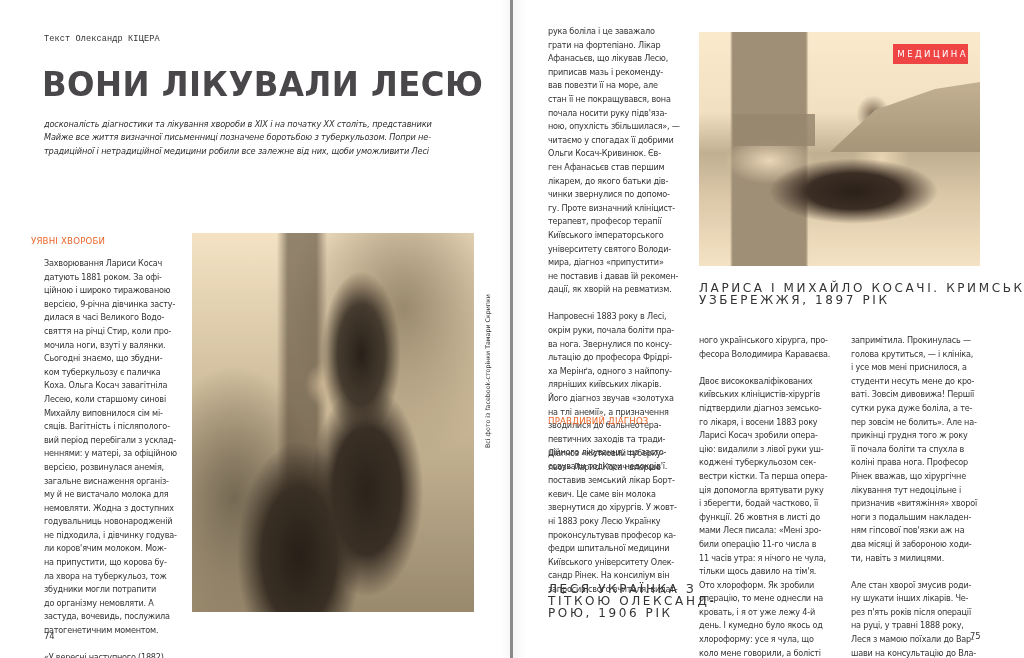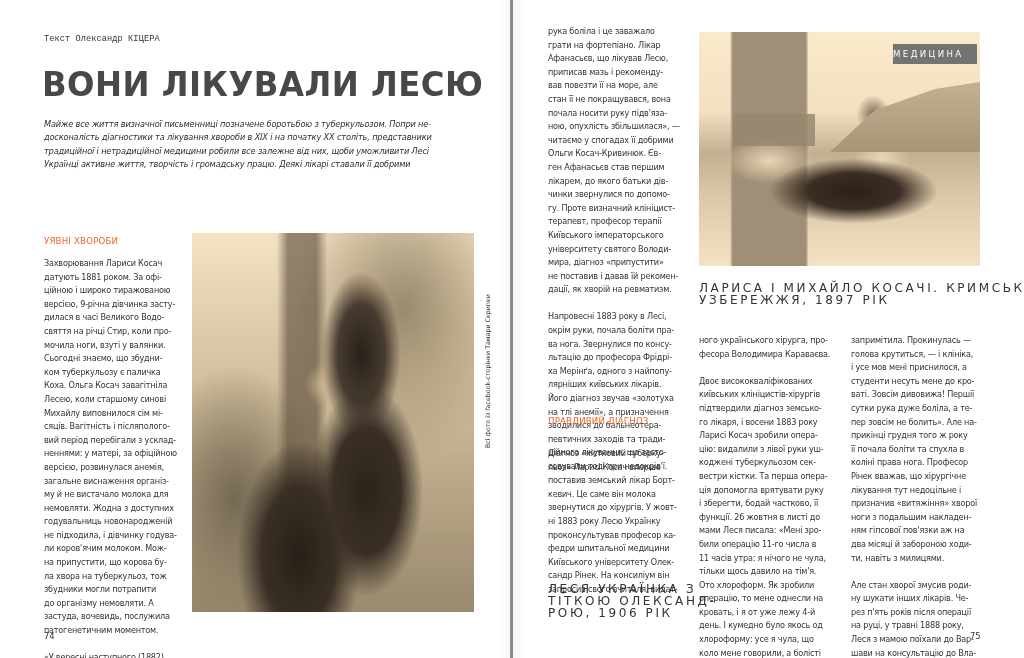--- a/index.html
+++ b/index.html
@@ -44,22 +44,22 @@
         radial-gradient(ellipse 10% 20% at 65% 55%, #d9c9b0 0%, rgba(0,0,0,0) 100%),
         radial-gradient(ellipse 6% 8% at 62% 35%, #7a6350 0%, rgba(0,0,0,0) 100%),
         radial-gradient(ellipse 16% 10% at 25% 55%, #d9c9b2 0%, rgba(0,0,0,0) 100%),
         linear-gradient(to right, rgba(0,0,0,0) 11%, #958672 12%, #958672 38%, rgba(0,0,0,0) 39%),
         linear-gradient(to bottom, #e6dccb 0%, #dfd3bf 34%, #b3a58c 52%, #cbbca5 70%, #e1d5c2 100%);
       filter: sepia(0.3); }
     .photo-right .board { position: absolute; left: 34px; top: 82px; width: 82px; height: 32px; background: #8d7f6b; opacity: 0.85; }
     .photo-right .hill { position: absolute; right: 0; top: 50px; width: 150px; height: 70px;
       background: linear-gradient(to bottom, #b6a68d, #9c8c73); clip-path: polygon(0 100%, 30% 40%, 70% 10%, 100% 0, 100% 100%); }
 
-    .tag { position: absolute; left: 893px; top: 44px; width: 84px; height: 20px; background: #737373;
-      color: #ffffff; font-size: 8.6px; letter-spacing: 2.4px; text-align: left; line-height: 20px; }
+    .tag { position: absolute; left: 893px; top: 44px; width: 75px; height: 20px; background: #ef4444;
+      color: #ffffff; font-size: 8.6px; letter-spacing: 2.4px; text-align: right; line-height: 20px; }
 
     .photo-credit { position: absolute; left: 484px; top: 233px; width: 10px; height: 215px; }
     .photo-credit span { position: absolute; left: 0; top: 215px; transform: rotate(-90deg); transform-origin: left top;
       font-size: 6.3px; color: #333; white-space: nowrap; width: 215px; }
 
     .caption { position: absolute; font-size: 12px; letter-spacing: 2.6px; color: #333; line-height: 12.2px; }
     .caption span { display: block; white-space: nowrap; }
 
     .folio { position: absolute; top: 631px; font-size: 8.4px; color: #333; }
   </style>
@@ -68,27 +68,26 @@
 
 <div class="page page-left"></div>
 <div class="page page-right"></div>
 <div class="spine-shade"></div>
 <div class="spine"></div>
 
 <div class="byline">Текст Олександр КІЦЕРА</div>
 <div class="title">ВОНИ ЛІКУВАЛИ ЛЕСЮ</div>
 
 <div class="lead">
+  <span>досконалість діагностики та лікування хвороби в XIX і на початку XX століть, представники</span>
   <span>Майже все життя визначної письменниці позначене боротьбою з туберкульозом. Попри не-</span>
-  <span>досконалість діагностики та лікування хвороби в XIX і на початку XX століть, представники</span>
   <span>традиційної і нетрадиційної медицини робили все залежне від них, щоби уможливити Лесі</span>
-  <span>Українці активне життя, творчість і громадську працю. Деякі лікарі ставали її добрими</span>
-</div>
-
-<div class="section-head" style="left:44px; top:236px;">УЯВНІ ХВОРОБИ</div>
+</div>
+
+<div class="section-head" style="left:31px; top:236px;">УЯВНІ ХВОРОБИ</div>
 
 <div class="col" style="left:44px; top:257px; width:140px;">
   <span class="l">Захворювання Лариси Косач</span>
   <span class="l">датують 1881 роком. За офі-</span>
   <span class="l">ційною і широко тиражованою</span>
   <span class="l">версією, 9-річна дівчинка засту-</span>
   <span class="l">дилася в часі Великого Водо-</span>
   <span class="l">свяття на річці Стир, коли про-</span>
   <span class="l">мочила ноги, взуті у валянки.</span>
   <span class="l">Сьогодні знаємо, що збудни-</span>

